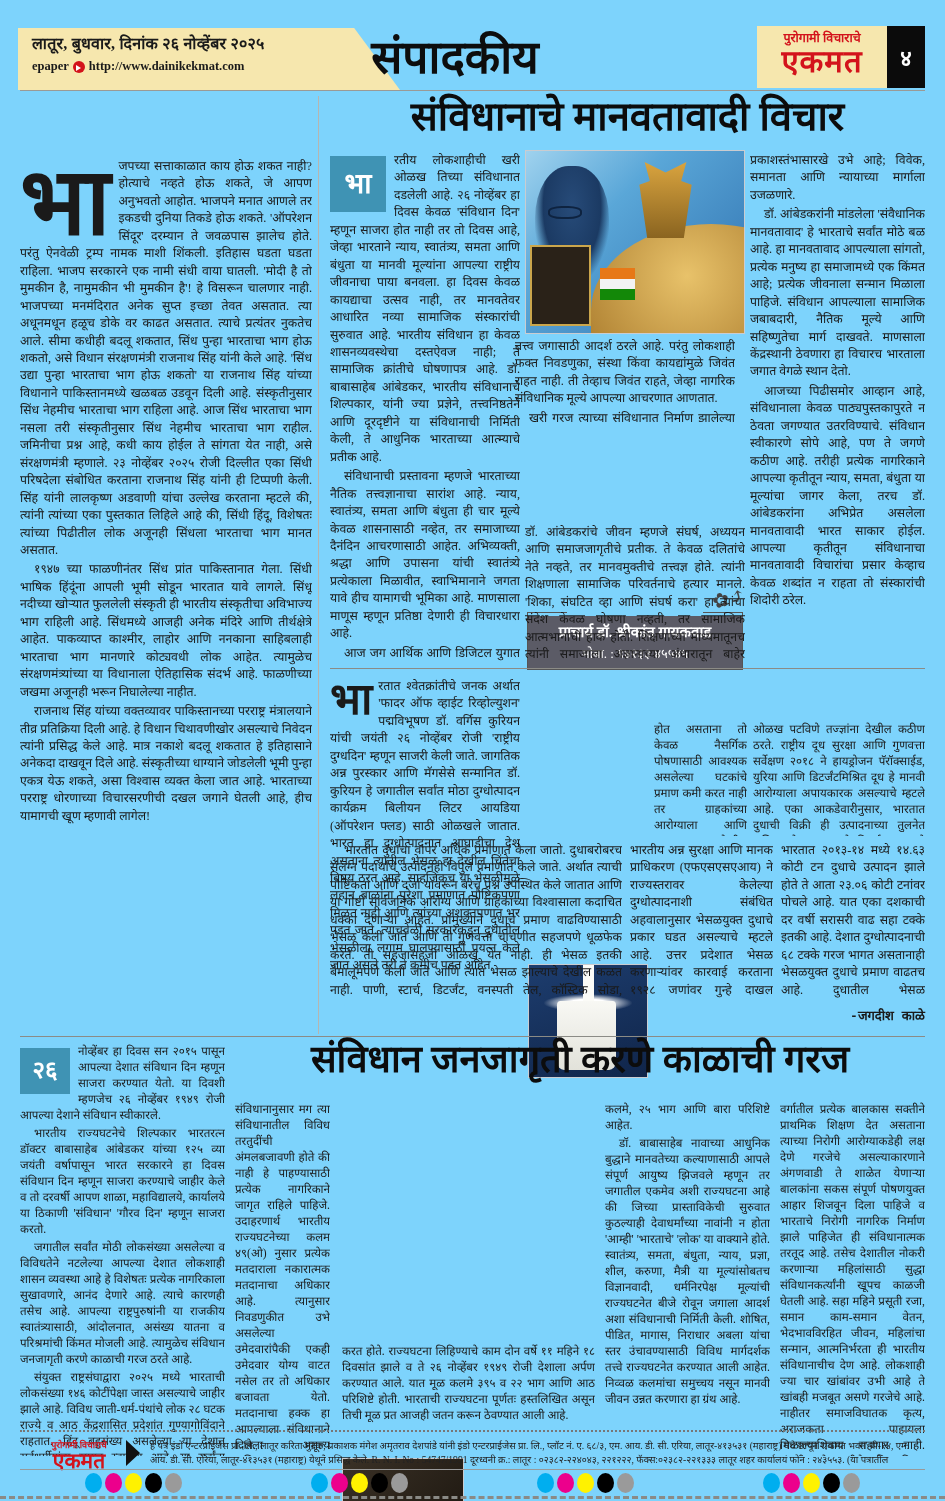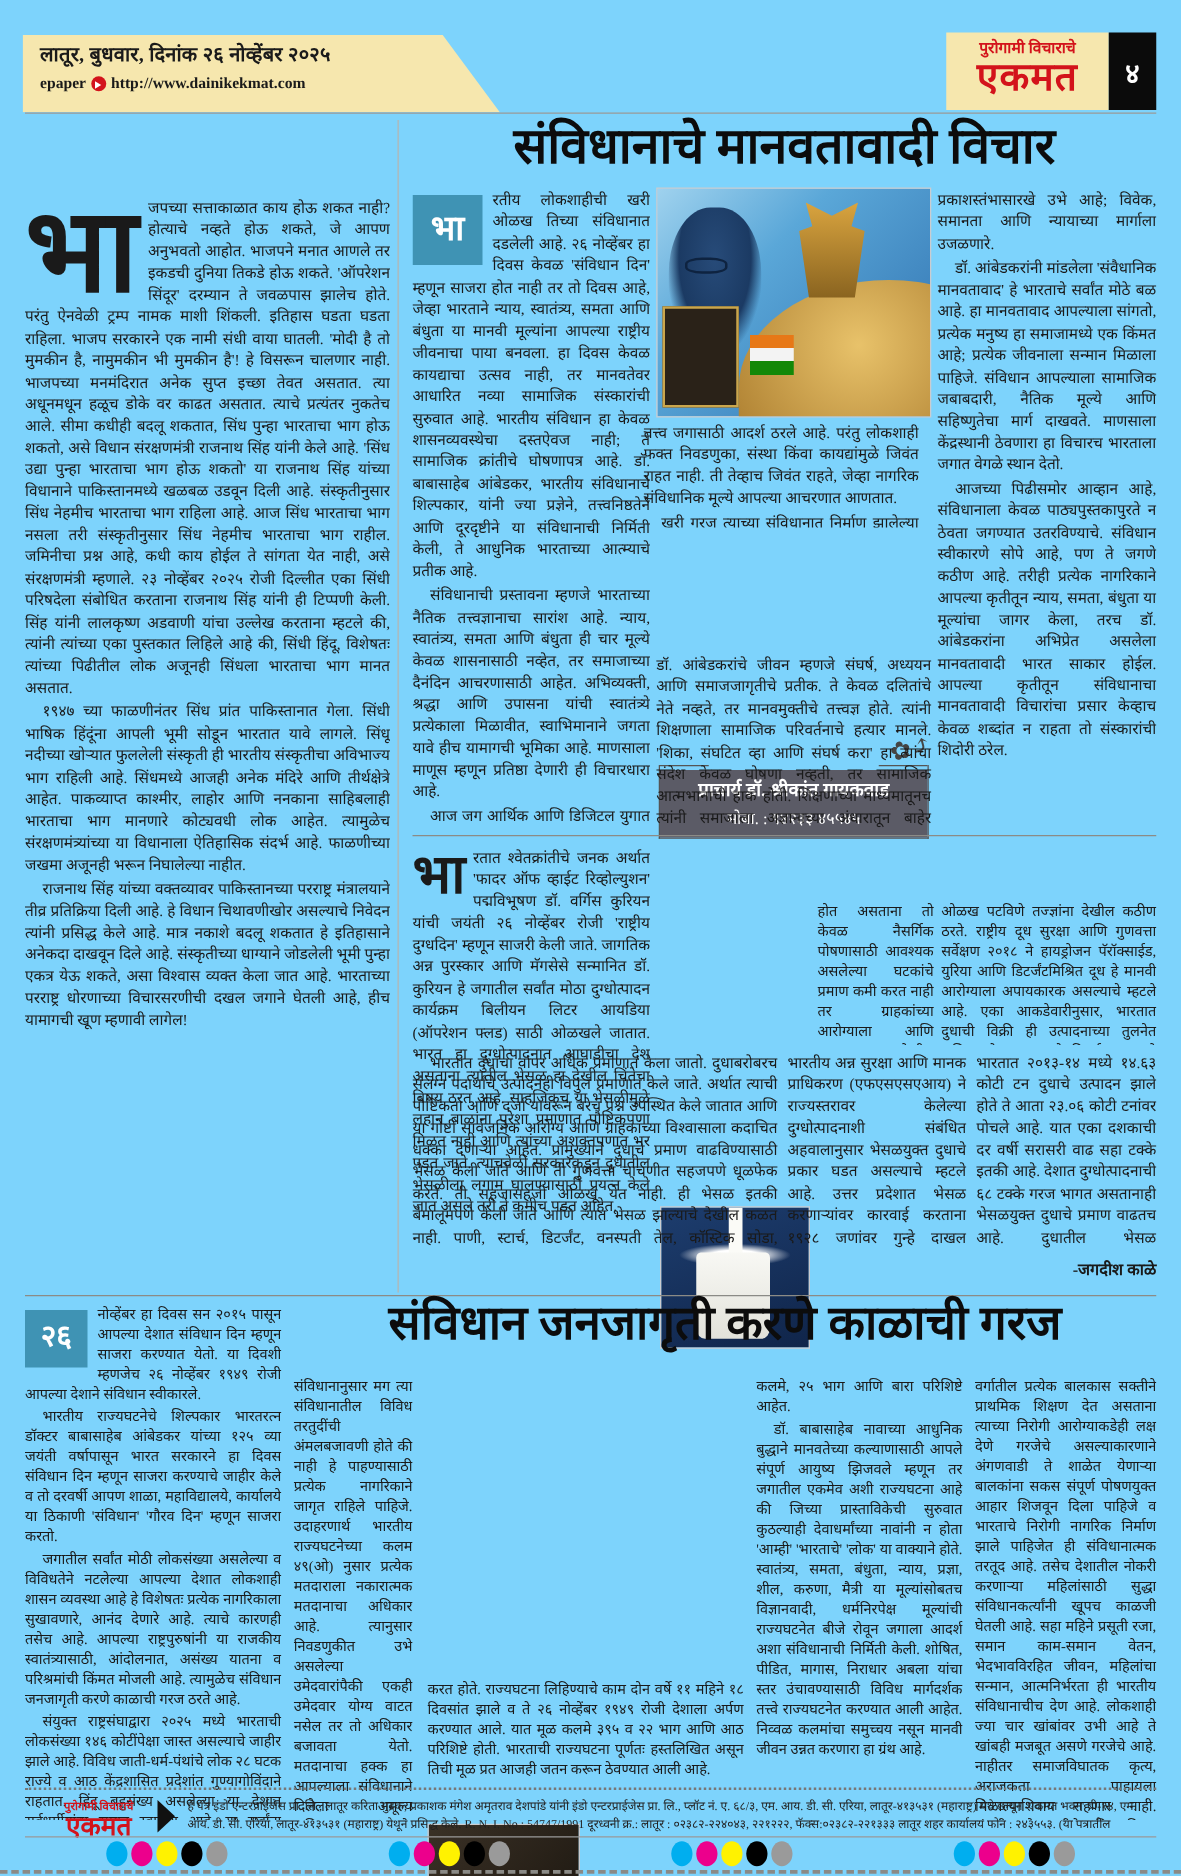--- a/index.html
+++ b/index.html
@@ -58,21 +58,21 @@
   .ph-ambedkar .flag{position:absolute;left:34%;bottom:18%;width:16%;height:18%;
                      background:linear-gradient(#e77817 33%,#f3f3f3 33%,#f3f3f3 66%,#138808 66%);}
   .ph-ambedkar .book{position:absolute;left:2%;bottom:4%;width:26%;height:42%;background:#2a2218;border:2px solid #caa64c;}
   .ph-milk{background:linear-gradient(160deg,#1d3d6e,#10254a);}
   .ph-milk .glass{position:absolute;left:24%;bottom:6%;width:50%;height:62%;background:linear-gradient(#f8f8f4,#e2e2da);
                   border-radius:6% 6% 12% 12%;}
   .ph-milk .stream{position:absolute;left:46%;top:0;width:9%;height:48%;background:#fbfbf7;}
   .ph-milk .splash{position:absolute;left:12%;top:26%;width:76%;height:16%;
                    background:radial-gradient(ellipse,#ffffff 30%,transparent 70%);}
   .ph-book{background:linear-gradient(135deg,#3a3126,#15100a);}
-  .byline{font-weight:bold;font-size:13px;text-align:right;}
+  .byline{font-weight:bold;font-size:13px;text-align:right;font-family:Liberation Mono, monospace;}
   
   .foot-dotted{left:20px;top:1430px;width:905px;border-top:2px dotted #777;}
   .foot-logo{left:20px;top:1438px;width:118px;text-align:center;}
   .foot-logo .t{color:#d3131b;font-size:9px;font-weight:bold;}
   .foot-logo .b{color:#d3131b;font-size:21px;font-weight:bold;line-height:1;}
   .foot-tri{left:126px;top:1440px;width:0;height:0;border-left:14px solid #111;
             border-top:13px solid transparent;border-bottom:13px solid transparent;}
   .imprint{left:150px;top:1439px;width:775px;font-size:9.6px;line-height:1.45;color:#222;overflow:hidden;height:28px;}
   .imprint .rni{font-weight:normal;}
   .foot-rule{left:20px;top:1469px;width:905px;border-top:1px solid #999;}
@@ -87,20 +87,21 @@
 <div class="page">
 
   <div class="abs mast-left">
     <div class="date-line">लातूर, बुधवार, दिनांक २६ नोव्हेंबर २०२५</div>
     <div class="epaper-line">
       <span>epaper</span>
       <span class="epaper-dot"></span>
       <span>http://www.dainikekmat.com</span>
     </div>
   </div>
+  <div class="abs section-title">संपादकीय</div>
   <div class="abs mast-right">
     <div class="tagline">पुरोगामी विचाराचे</div>
     <div class="brand">एकमत</div>
   </div>
   <div class="abs pagenum-box">४</div>
   <div class="abs mast-rule"></div>
   <div class="abs v-rule"></div>
 
   <div class="abs body-txt" style="left:20px;top:158px;width:292px;height:876px;">
     <span class="dropcap-big">भा</span>

